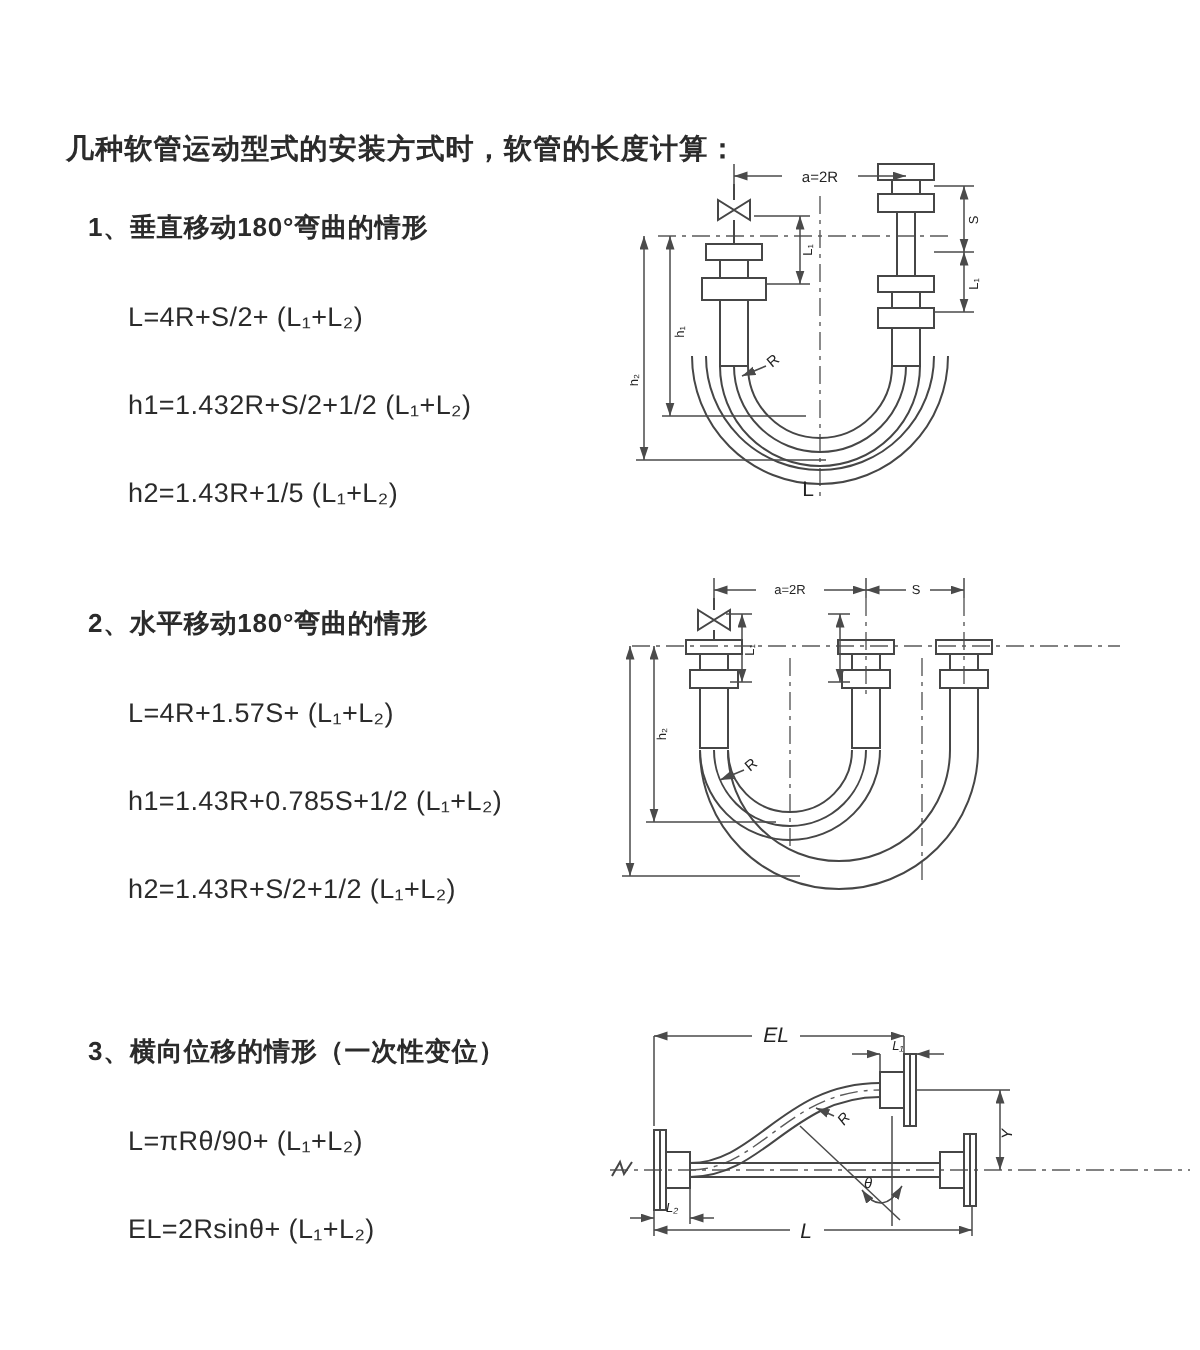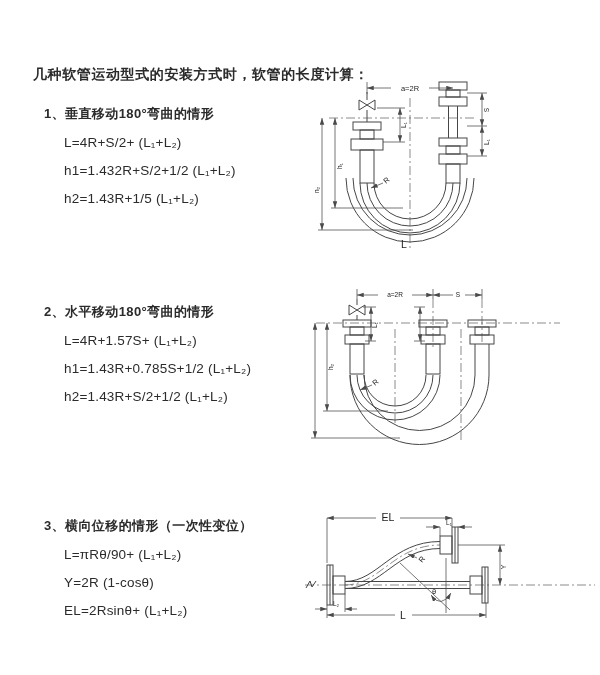--- a/index.html
+++ b/index.html
@@ -7,28 +7,28 @@
     width:600px;height:675px;position:relative;background:#ffffff;
     font-family:"Liberation Sans","DejaVu Sans",sans-serif;color:#2b2b2b;
     overflow:hidden;
   }
   .page-title{
     position:absolute;left:33px;top:22px;font-size:14px;font-weight:bold;
     letter-spacing:0.6px;white-space:nowrap;margin-top:44px;
   }
   .section{position:absolute;left:44px;width:280px;}
   .sec-heading{font-size:13px;font-weight:bold;letter-spacing:0.4px;white-space:nowrap;}
-  .formula{font-size:13.5px;line-height:16px;margin-top:12px;padding-left:20px;white-space:nowrap;letter-spacing:0.2px;}
+  .formula{font-size:13.5px;line-height:16px;margin-top:28px;padding-left:20px;white-space:nowrap;letter-spacing:0.2px;}
   .sec-1{top:105px;}
   .sec-2{top:303px;}
   .sec-3{top:517px;}
   .diagram{position:absolute;}
   .dg-1{left:315px;top:78px;}
   .dg-2{left:308px;top:283px;}
-  .dg-3{left:300px;top:505px;}
+  .dg-3{left:300px;top:505px;font-style:italic;}
   svg{display:block;}
   svg text{fill:#222;font-family:"Liberation Sans","DejaVu Sans",sans-serif;}
   .lbl{font-size:7.5px;}
   .lbl-s{font-size:6.5px;}
   .lbl-b{font-size:10.5px;}
   .draw{stroke:#464646;stroke-width:1;fill:none;}
   .dim{stroke:#4a4a4a;stroke-width:0.75;fill:none;}
   .cl{stroke:#5a5a5a;stroke-width:0.7;fill:none;stroke-dasharray:9 3 2 3;}
   .mask{fill:#ffffff;stroke:none;}
 </style>
@@ -47,21 +47,20 @@
 <section class="section sec-2">
   <div class="sec-heading">2、水平移动180°弯曲的情形</div>
   <div class="formula">L=4R+1.57S+ (L₁+L₂)</div>
   <div class="formula">h1=1.43R+0.785S+1/2 (L₁+L₂)</div>
   <div class="formula">h2=1.43R+S/2+1/2 (L₁+L₂)</div>
 </section>
 
 <section class="section sec-3">
   <div class="sec-heading">3、横向位移的情形（一次性变位）</div>
   <div class="formula">L=πRθ/90+ (L₁+L₂)</div>
-  <div class="formula">Y=2R (1-cosθ)</div>
   <div class="formula">EL=2Rsinθ+ (L₁+L₂)</div>
 </section>
 
 <div class="diagram dg-1">
 <svg width="255" height="175" viewBox="0 0 255 175">
   <defs>
     <marker id="ar1" markerWidth="10" markerHeight="7" refX="9" refY="3" orient="auto-start-reverse">
       <path d="M0,0 L9,3 L0,6 z" fill="#4a4a4a"></path>
     </marker>
     <pattern id="ht1" width="4" height="4" patternUnits="userSpaceOnUse">

